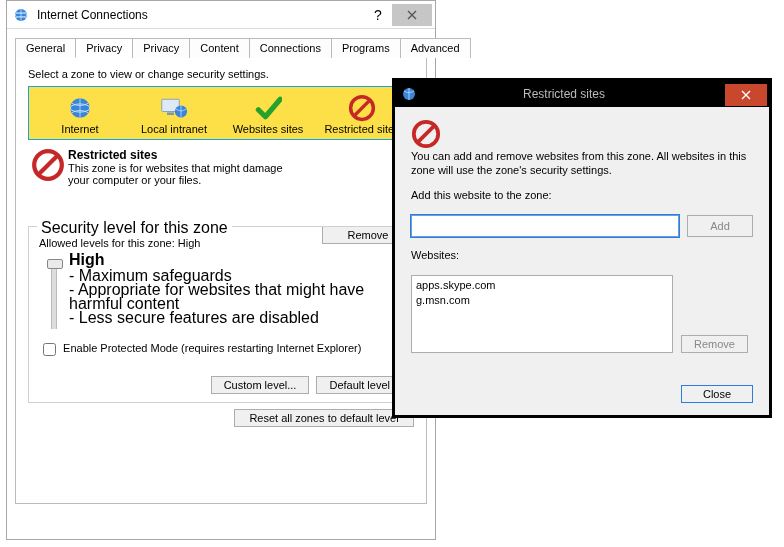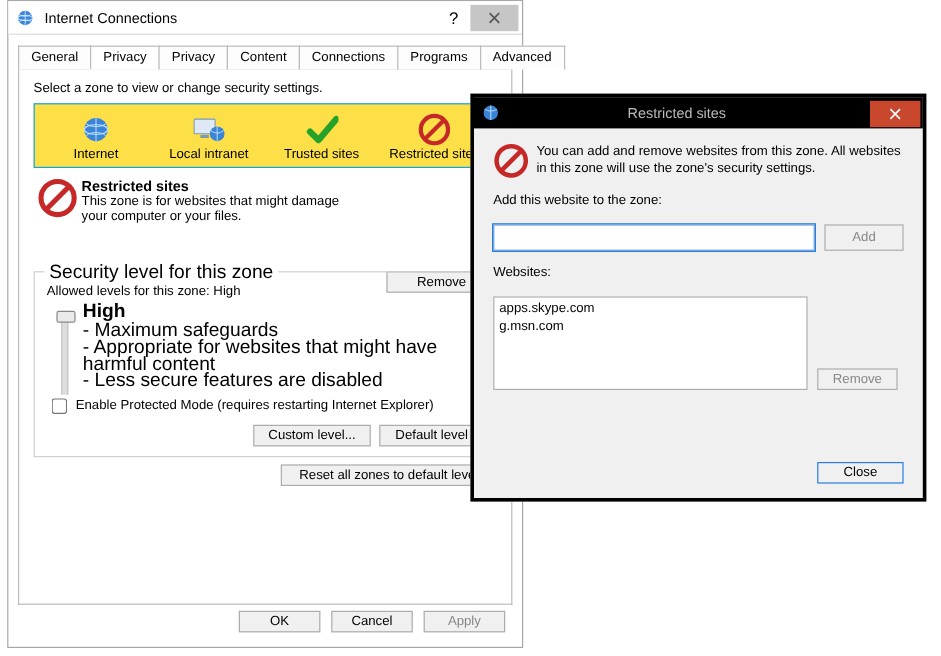--- a/index.html
+++ b/index.html
@@ -88,29 +88,29 @@
     border-left:1px solid #bbb; border-right:1px solid #bbb;
   }
   .slider-thumb {
     position:absolute; top:0; left:-5px;
     width:16px; height:10px; background:#eaeaea;
     border:1px solid #888; border-radius:2px;
   }
   .level-text { flex:1; font-size:16px; }
   .level-text .lvl { font-weight:bold; margin-bottom:2px;}
   .level-text div { line-height:14px; }
-  .chk-row { margin-top:0; font-size:11px;}
+  .chk-row { margin-top:11px; font-size:11px;}
   .chk-row input { vertical-align:middle; margin-right:4px;}
   .btn {
     background:#f0f0f0; border:1px solid #adadad;
     padding:2px 12px; font-size:11px; min-width:74px;
     font-family:inherit;
   }
   .btn[disabled]{ color:#888;}
-  .btn-row-right { text-align:right; margin-top:6px; }
+  .btn-row-right { text-align:right; margin-top:17px; }
   .btn-row-right .btn { margin-left:4px; }
   .dlg-buttons {
     position:absolute; right:14px; bottom:12px;
   }
   .dlg-buttons .btn { margin-left:6px; min-width:68px;}
   
   .rs-window {
     position:absolute; left:392px; top:78px;
     width:380px; height:340px;
     border:3px solid #000;
@@ -124,21 +124,21 @@
   }
   .rs-titlebar .t-icon{ width:16px;height:16px;margin-right:6px;}
   .rs-titlebar .t-text{ flex:1; text-align:center; color:#bbb; padding-right:20px;}
   .rs-close {
     width:42px; height:22px; background:#c8472d;
     display:flex;align-items:center;justify-content:center;
     margin:2px 2px 0 0;
   }
   .rs-close svg{ stroke:#fff;}
   .rs-body { padding:12px 16px 10px 16px; }
-  .rs-info { display:flex; margin-bottom:12px;}
+  .rs-info { display:flex; margin-bottom:12px;flex-direction:column;}
   .rs-info .big-icon{ width:36px; display:flex; align-items:flex-start;}
   .rs-info .txt{ flex:1; font-size:11px; line-height:14px;}
   .field-lbl{ font-size:11px; margin-bottom:14px;}
   .add-row{ display:flex; gap:8px; margin-bottom:12px;}
   .add-row input{
     flex:1; height:22px; border:1px solid #6aa0d8;
     outline:1px solid #2b7de1; padding:2px 4px; font-family:inherit;
   }
   .site-list{
     width:262px; height:78px; border:1px solid #adadad;
@@ -215,21 +215,21 @@
               </svg>
           </div>
           <div>Local intranet</div>
         </div>
         <div class="zone-item">
           <div class="zi-icon">
             <svg class="svg-check" viewBox="0 0 32 32">
                 <path d="M5 18l8 8L30 6" fill="none" stroke="#26a22b" stroke-width="6" stroke-linecap="round" stroke-linejoin="round"></path>
               </svg>
           </div>
-          <div>Trusted sites</div>
+          <div>Websites sites</div>
         </div>
         <div class="zone-item selected">
           <div class="zi-icon">
             <svg class="svg-no" viewBox="0 0 32 32">
                 <circle cx="16" cy="16" r="13" fill="none" stroke="#c62828" stroke-width="4"></circle>
                 <line x1="7" y1="25" x2="25" y2="7" stroke="#c62828" stroke-width="4"></line>
               </svg>
           </div>
           <div>Restricted sites</div>
         </div>
@@ -276,25 +276,20 @@
           <button class="btn">Custom level...</button>
           <button class="btn">Default level</button>
         </div>
       </div>
 
       <div class="btn-row-right" style="margin-top:6px">
         <button class="btn" style="min-width:180px">Reset all zones to default level</button>
       </div>
     </div>
 
-    <div class="dlg-buttons">
-      <button class="btn">OK</button>
-      <button class="btn">Cancel</button>
-      <button class="btn" disabled="">Apply</button>
-    </div>
   </div>
 </div>
 
 <div class="rs-window">
   <div class="rs-titlebar">
     <span class="t-icon">
       <svg viewBox="0 0 16 16" width="16" height="16">
           <circle cx="8" cy="8" r="6" fill="#3a85d8"></circle>
           <path d="M8 2v12M3 5c3 2 7 2 10 0" stroke="#bfe1ff" stroke-width="0.8" fill="none"></path>
         </svg>

